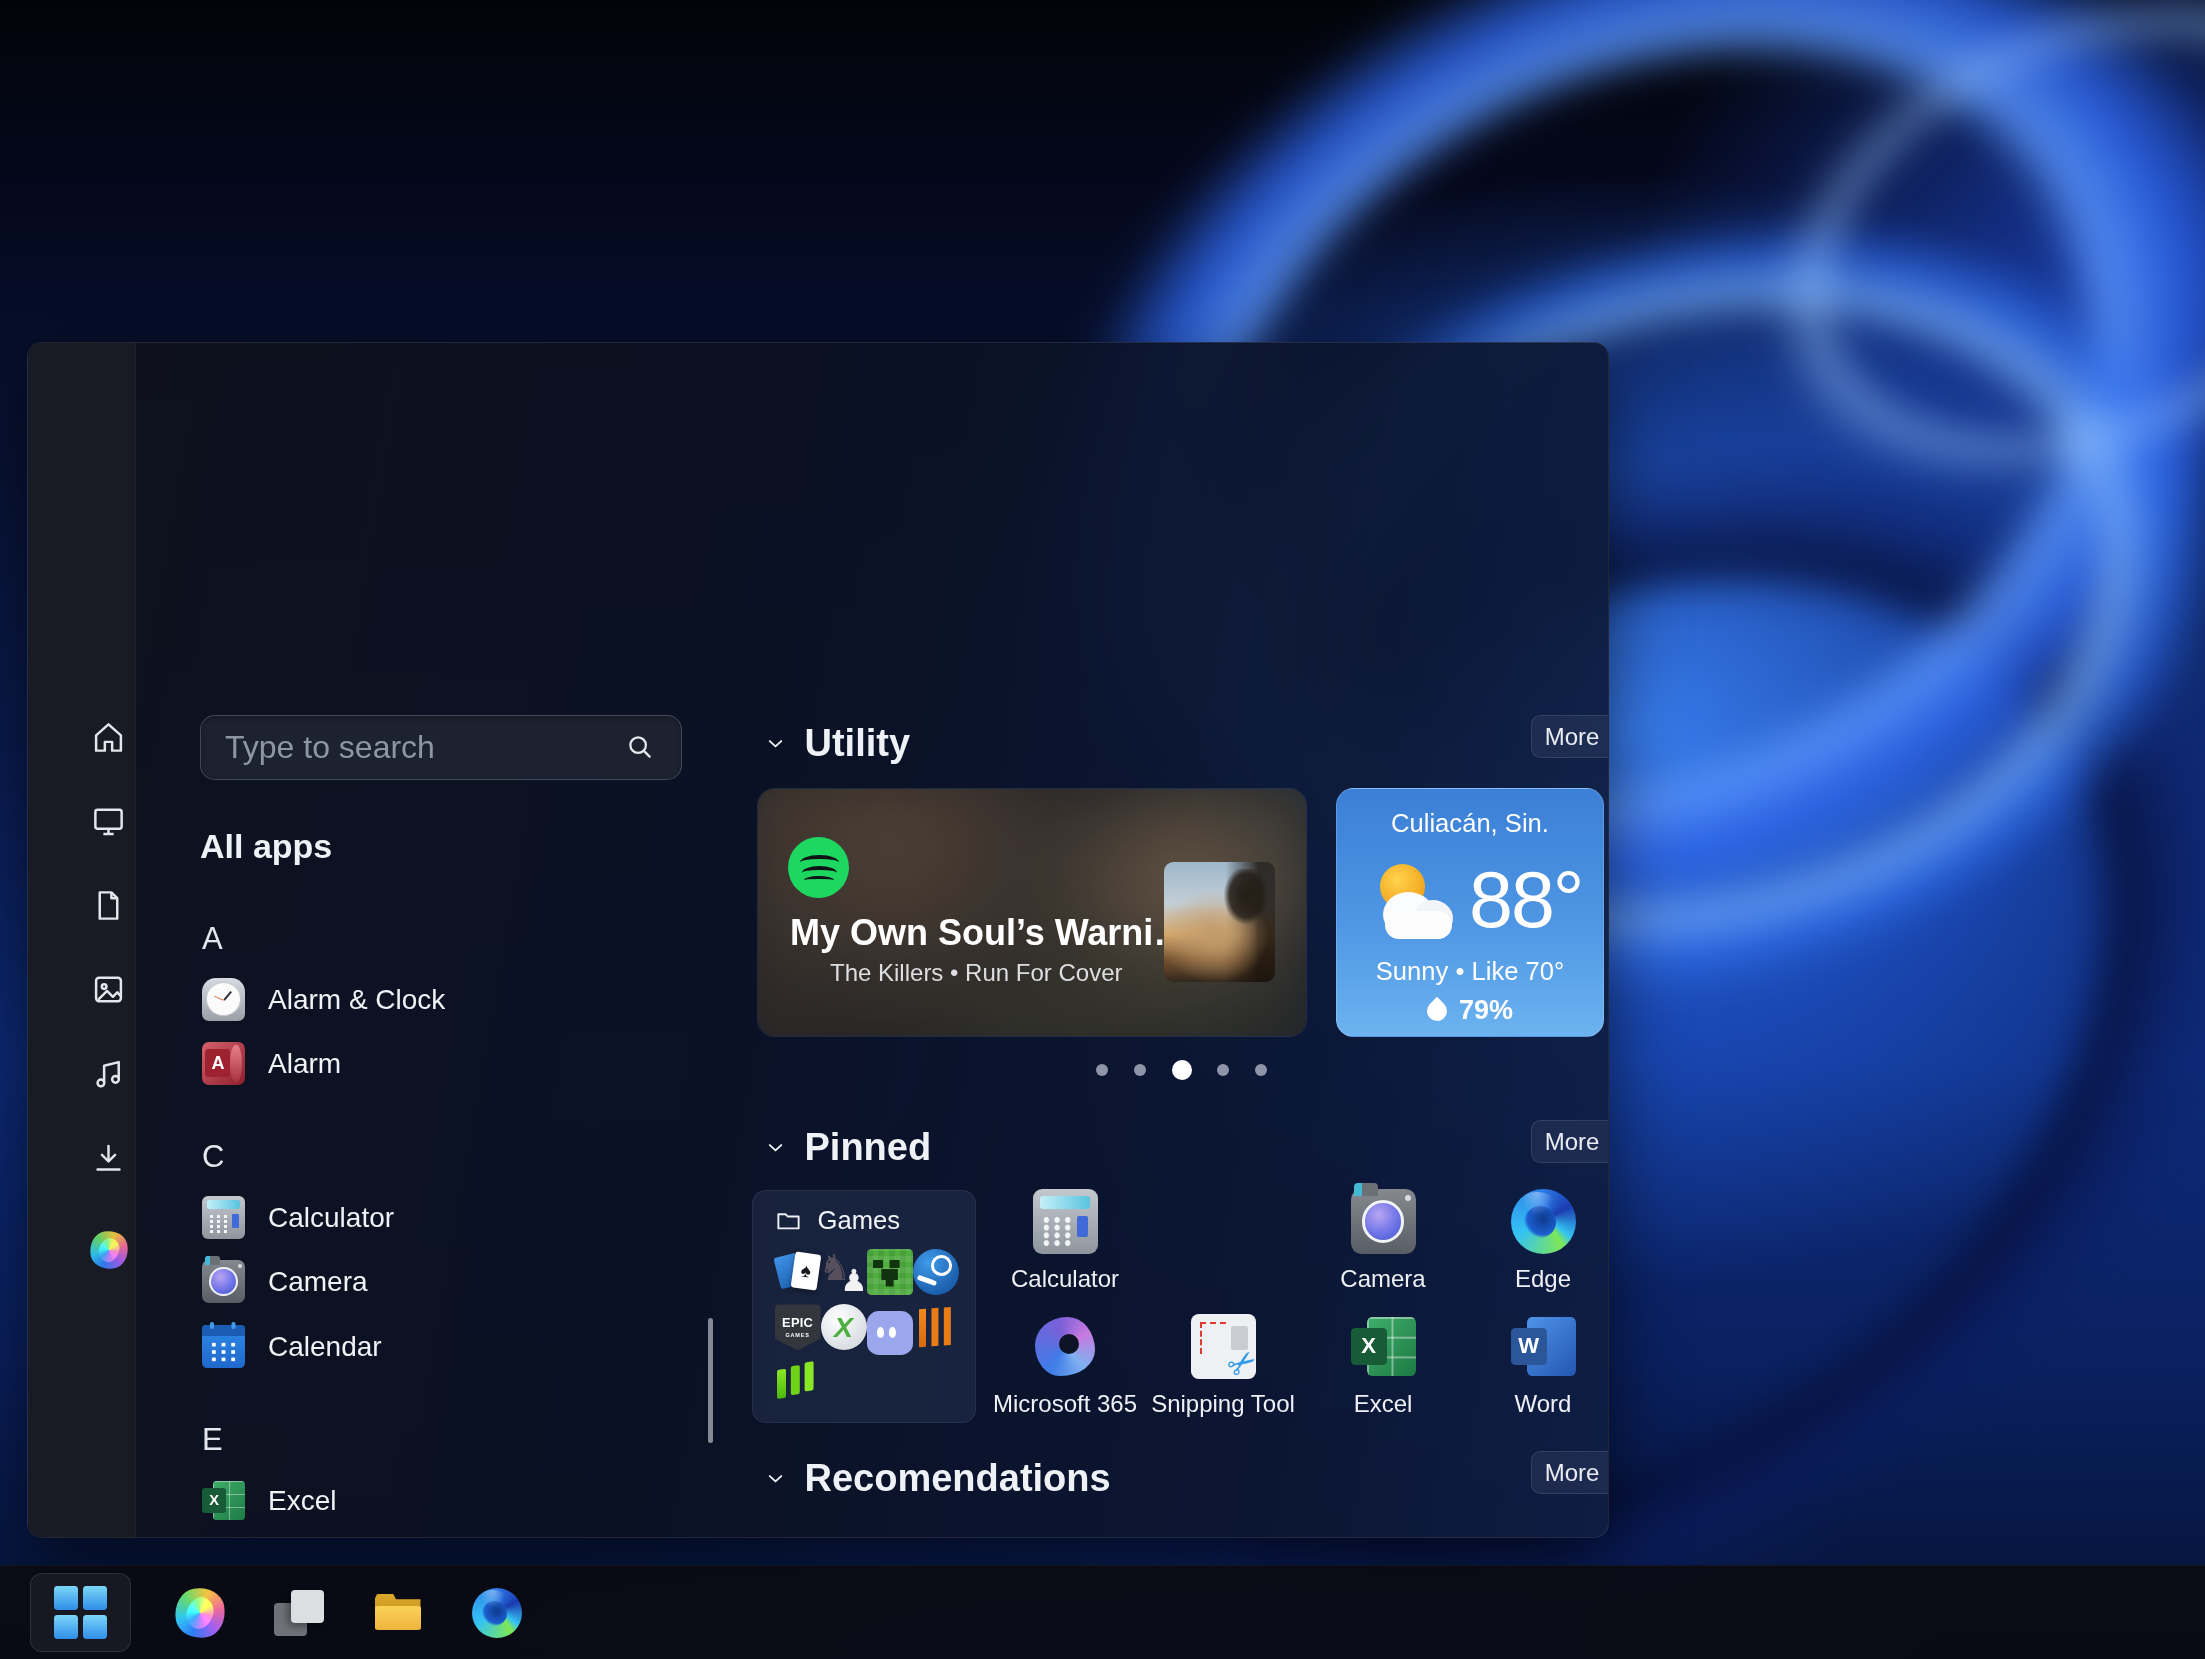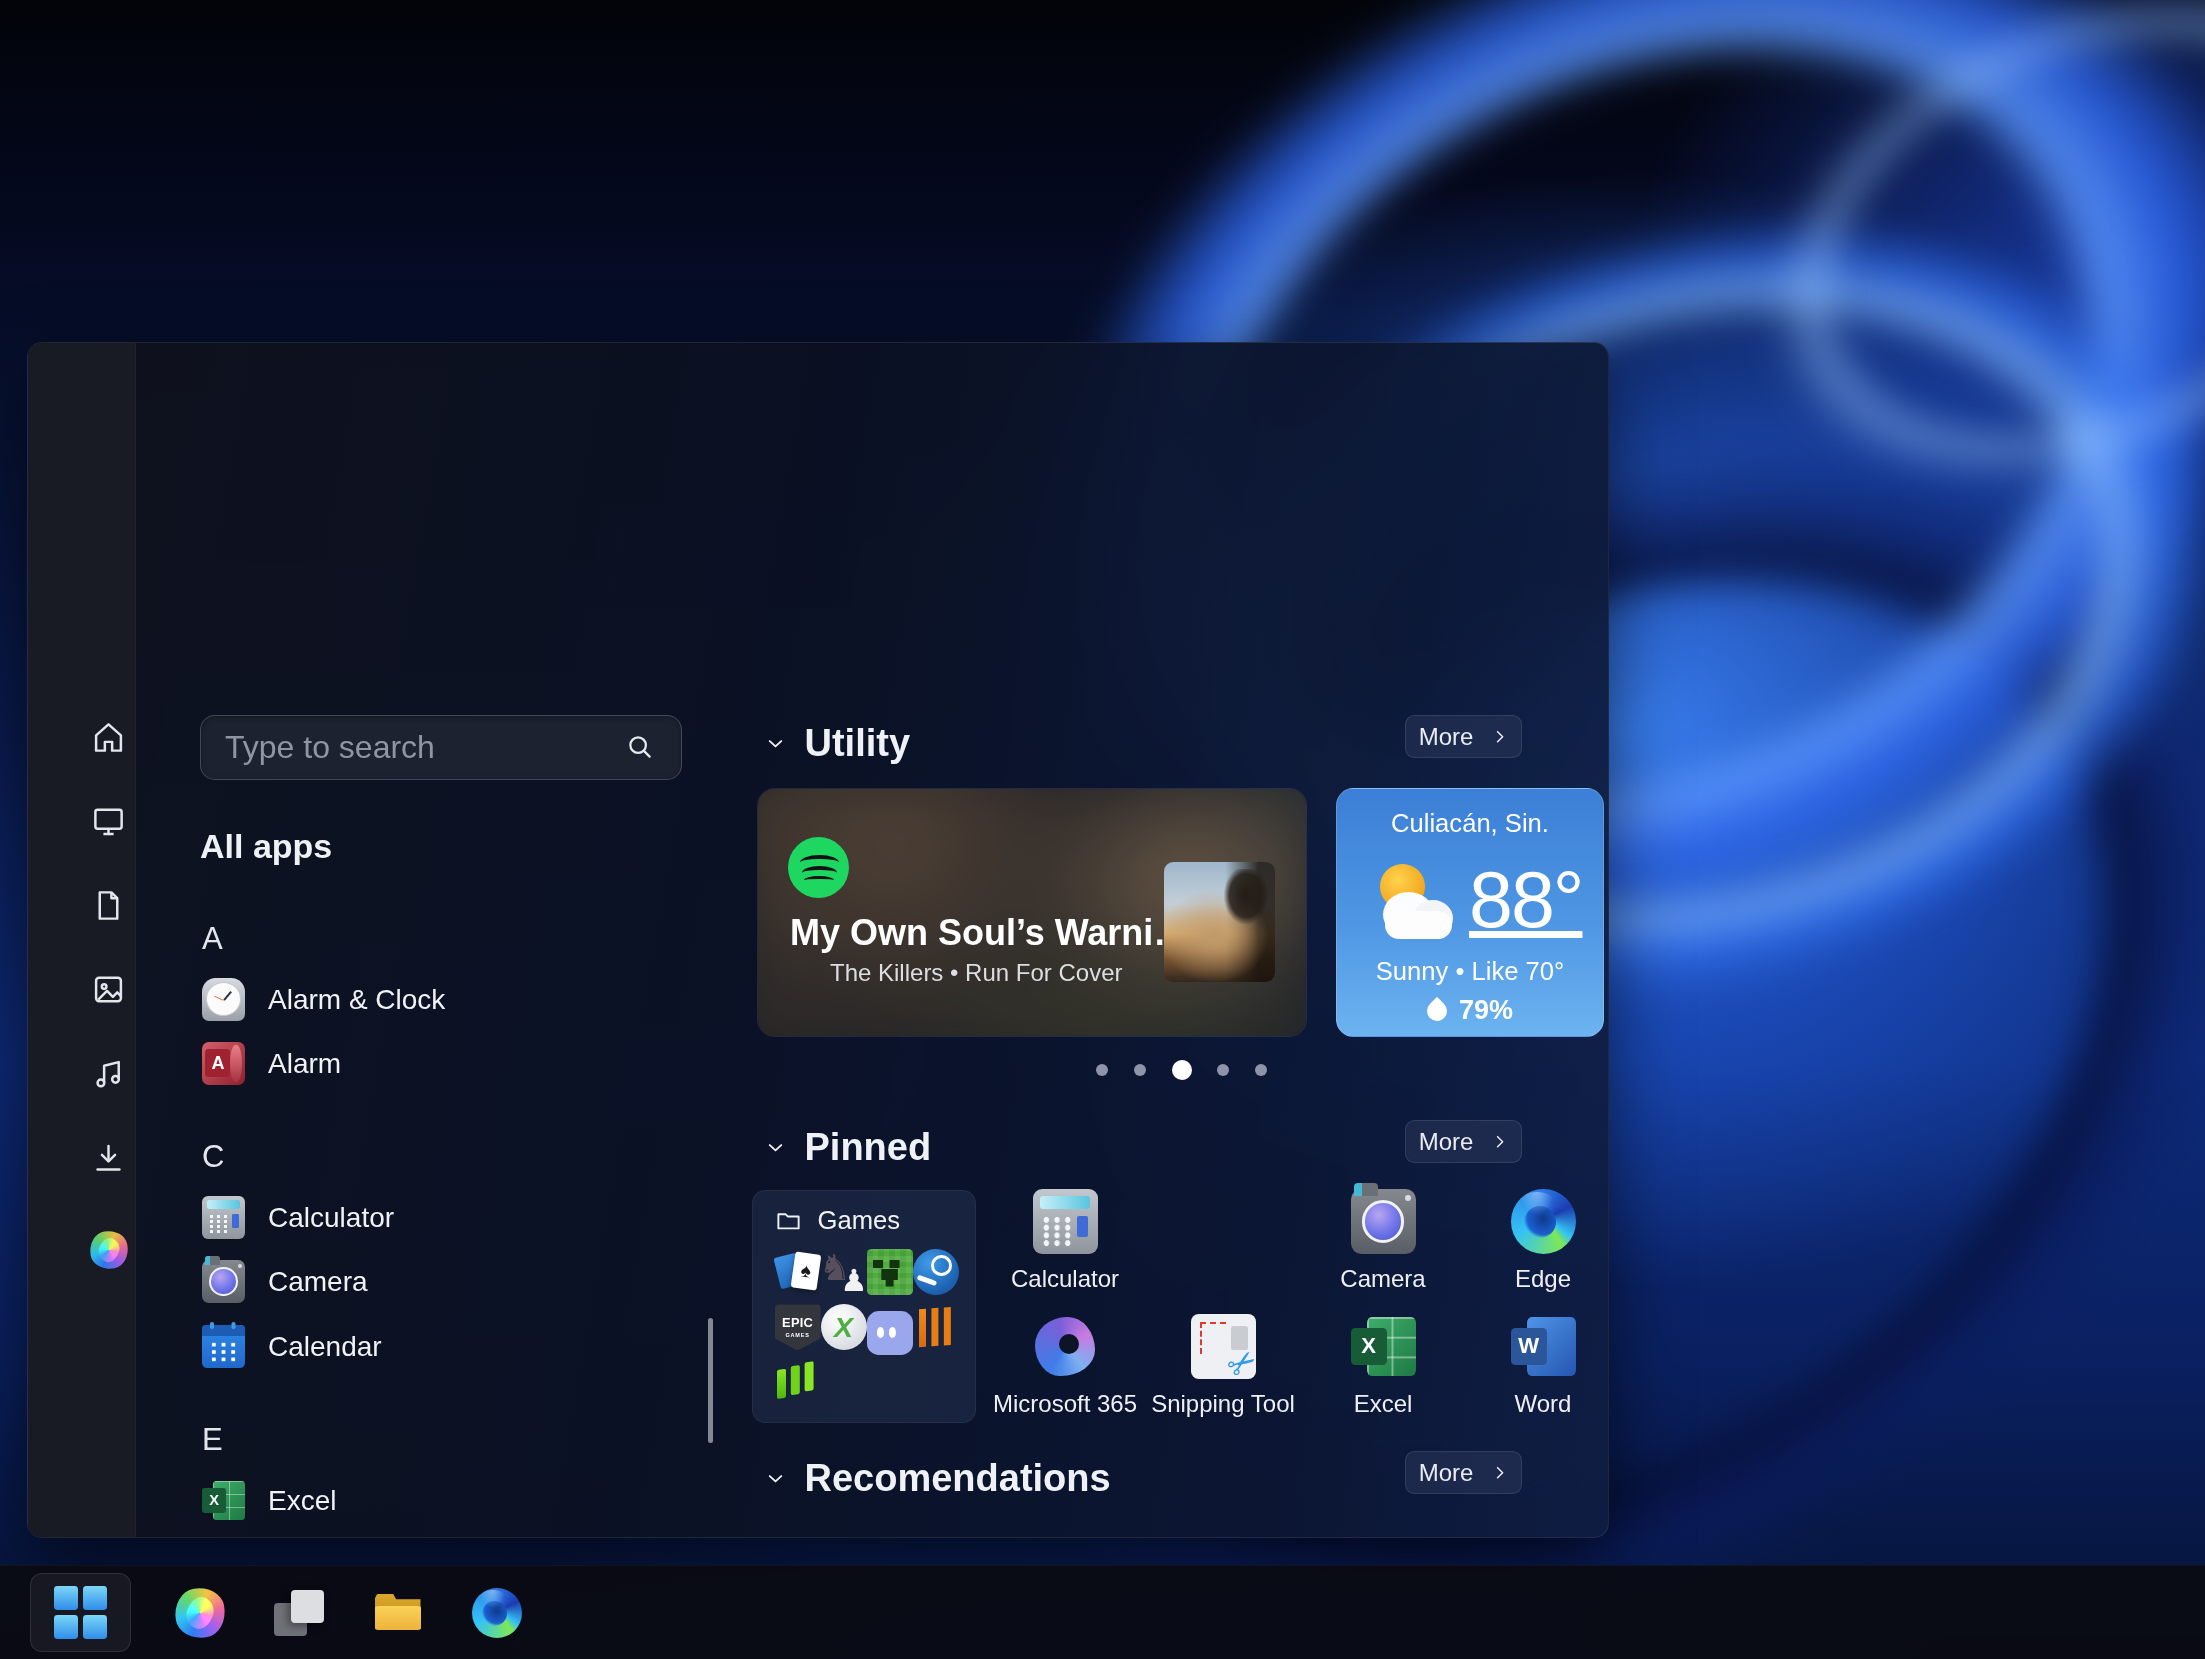--- a/index.html
+++ b/index.html
@@ -54,21 +54,21 @@
   .aa-title{position:absolute;left:172px;top:484px;font-size:34px;font-weight:700;}
   .letter{position:absolute;left:174px;font-size:31px;color:#e3e6ec;}
   .app-row{position:absolute;left:174px;display:flex;align-items:center;gap:23px;height:43px;width:471px;cursor:default;}
   .app-label{font-size:28px;color:#f0f2f6;white-space:nowrap;}
   .scroll-thumb{position:absolute;left:680px;top:975px;width:4.7px;height:125px;border-radius:2.7px;background:rgba(255,255,255,.5);}
 
   
   .sec-head{position:absolute;display:flex;align-items:center;gap:17.5px;}
   .sec-head .chev{width:23px;height:23px;}
   .sec-title{font-size:38px;font-weight:700;}
-  .more-btn{position:absolute;left:1377px;width:117px;height:43px;border-radius:9.4px;
+  .more-btn{position:absolute;left:1503px;width:117px;height:43px;border-radius:9.4px;
     background:rgba(48,60,96,.45);border:0.7px solid rgba(255,255,255,.10);
     display:flex;align-items:center;justify-content:center;gap:17.5px;cursor:pointer;}
   .more-btn span{font-size:24px;color:#e9ecf3;}
   .more-btn svg{width:17.5px;height:17.5px;}
 
   
   .sp-card{position:absolute;left:729px;top:445px;width:550px;height:249px;border-radius:17.5px;overflow:hidden;
     border:0.7px solid rgba(255,255,255,.10);}
   .sp-blur{position:absolute;inset:-40px;filter:blur(31px);
     background:
@@ -89,21 +89,21 @@
       radial-gradient(90% 70% at 45% 62%, #c19a6b 0%, rgba(193,154,107,0) 55%),
       linear-gradient(90deg, rgba(0,0,0,0) 55%, rgba(25,18,12,.85) 85%),
       linear-gradient(180deg,#9fb8cc 0%,#c3ced6 35%,#d8ab6d 60%,#7a5632 80%,#33271c 100%);}
   .album::before{content:"";position:absolute;right:4%;top:6%;width:45%;height:55%;
     background:radial-gradient(60% 60% at 50% 40%, #241d16 0%, rgba(36,29,22,.85) 55%, rgba(36,29,22,0) 75%);}
 
   .wx-card{position:absolute;left:1308px;top:445px;width:268px;height:249px;border-radius:17.5px;overflow:hidden;
     background:linear-gradient(180deg,#3b7fd6 0%,#4f97e4 55%,#6cb3f0 100%);
     border:0.7px solid rgba(255,255,255,.18);}
   .wx-city{position:absolute;left:0;right:0;top:20px;text-align:center;font-size:25.6px;color:#fff;}
-  .wx-temp{position:absolute;left:132px;top:65px;font-size:79px;font-weight:400;color:#fff;letter-spacing:-2px;text-decoration:underline;}
+  .wx-temp{position:absolute;left:132px;top:65px;font-size:79px;font-weight:400;color:#fff;letter-spacing:-2px;}
   .wx-cond{position:absolute;left:0;right:0;top:168px;text-align:center;font-size:25.6px;color:#fff;}
   .wx-hum{position:absolute;left:0;right:0;top:206px;display:flex;align-items:center;justify-content:center;gap:12px;}
   .wx-hum b{font-size:27px;color:#fff;}
   .i-drop{width:20px;height:20px;background:#fff;border-radius:0 50% 50% 50%;transform:rotate(45deg);}
   .wx-ic{position:absolute;left:39px;top:75px;width:88px;height:81px;}
   .wx-sun{position:absolute;left:4%;top:0;width:52%;height:56%;border-radius:50%;
     background:radial-gradient(circle at 40% 35%,#ffd34e,#f2a31b 75%);}
   .wx-c1{position:absolute;left:8%;top:34%;width:58%;height:56%;border-radius:50%;background:#fbfcfd;}
   .wx-c2{position:absolute;left:42%;top:44%;width:46%;height:46%;border-radius:50%;background:#f2f4f7;}
   .wx-c3{position:absolute;left:10%;top:58%;width:76%;height:34%;border-radius:27px;background:#fdfdfe;}

